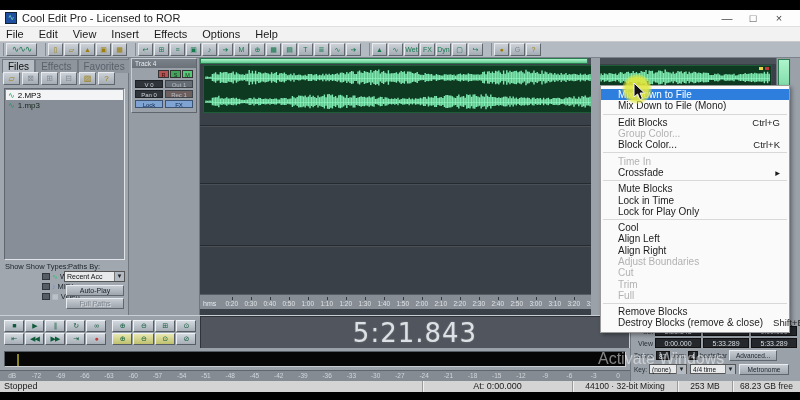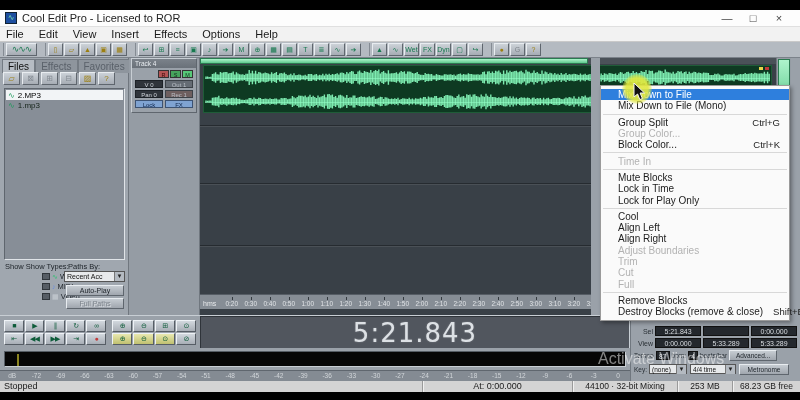--- a/index.html
+++ b/index.html
@@ -562,39 +562,43 @@
     </div>
       <div class="mi">
       <span>Mix Down to File (Mono)</span>
       <span class="mi-shortcut"></span>
     </div>
       <div class="mi separator">
       
       
     </div>
       <div class="mi">
-      <span>Group Split</span>
+      <span>Edit Blocks</span>
       <span class="mi-shortcut">Ctrl+G</span>
     </div>
       <div class="mi disabled">
       <span>Group Color...</span>
       <span class="mi-shortcut"></span>
     </div>
       <div class="mi">
       <span>Block Color...</span>
       <span class="mi-shortcut">Ctrl+K</span>
     </div>
       <div class="mi separator">
       
       
     </div>
       <div class="mi disabled">
       <span>Time In</span>
       <span class="mi-shortcut"></span>
     </div>
+      <div class="mi">
+      <span>Crossfade</span>
+      <span class="mi-shortcut">▸</span>
+    </div>
       <div class="mi separator">
       
       
     </div>
       <div class="mi">
       <span>Mute Blocks</span>
       <span class="mi-shortcut"></span>
     </div>
       <div class="mi">
       <span>Lock in Time</span>
@@ -618,25 +622,25 @@
     </div>
       <div class="mi">
       <span>Align Right</span>
       <span class="mi-shortcut"></span>
     </div>
       <div class="mi disabled">
       <span>Adjust Boundaries</span>
       <span class="mi-shortcut"></span>
     </div>
       <div class="mi disabled">
+      <span>Cut</span>
+      <span class="mi-shortcut"></span>
+    </div>
+      <div class="mi disabled">
       <span>Trim</span>
-      <span class="mi-shortcut"></span>
-    </div>
-      <div class="mi disabled">
-      <span>Cut</span>
       <span class="mi-shortcut"></span>
     </div>
       <div class="mi disabled">
       <span>Full</span>
       <span class="mi-shortcut"></span>
     </div>
       <div class="mi separator">
       
       
     </div>

